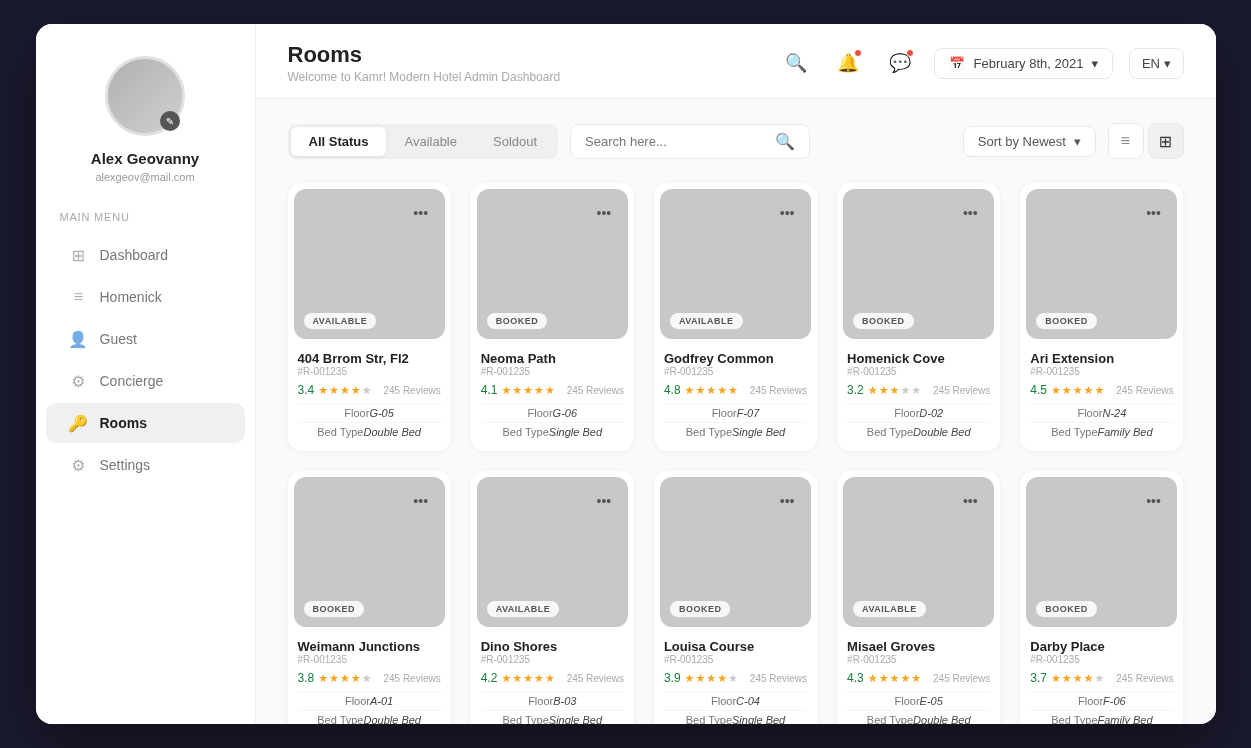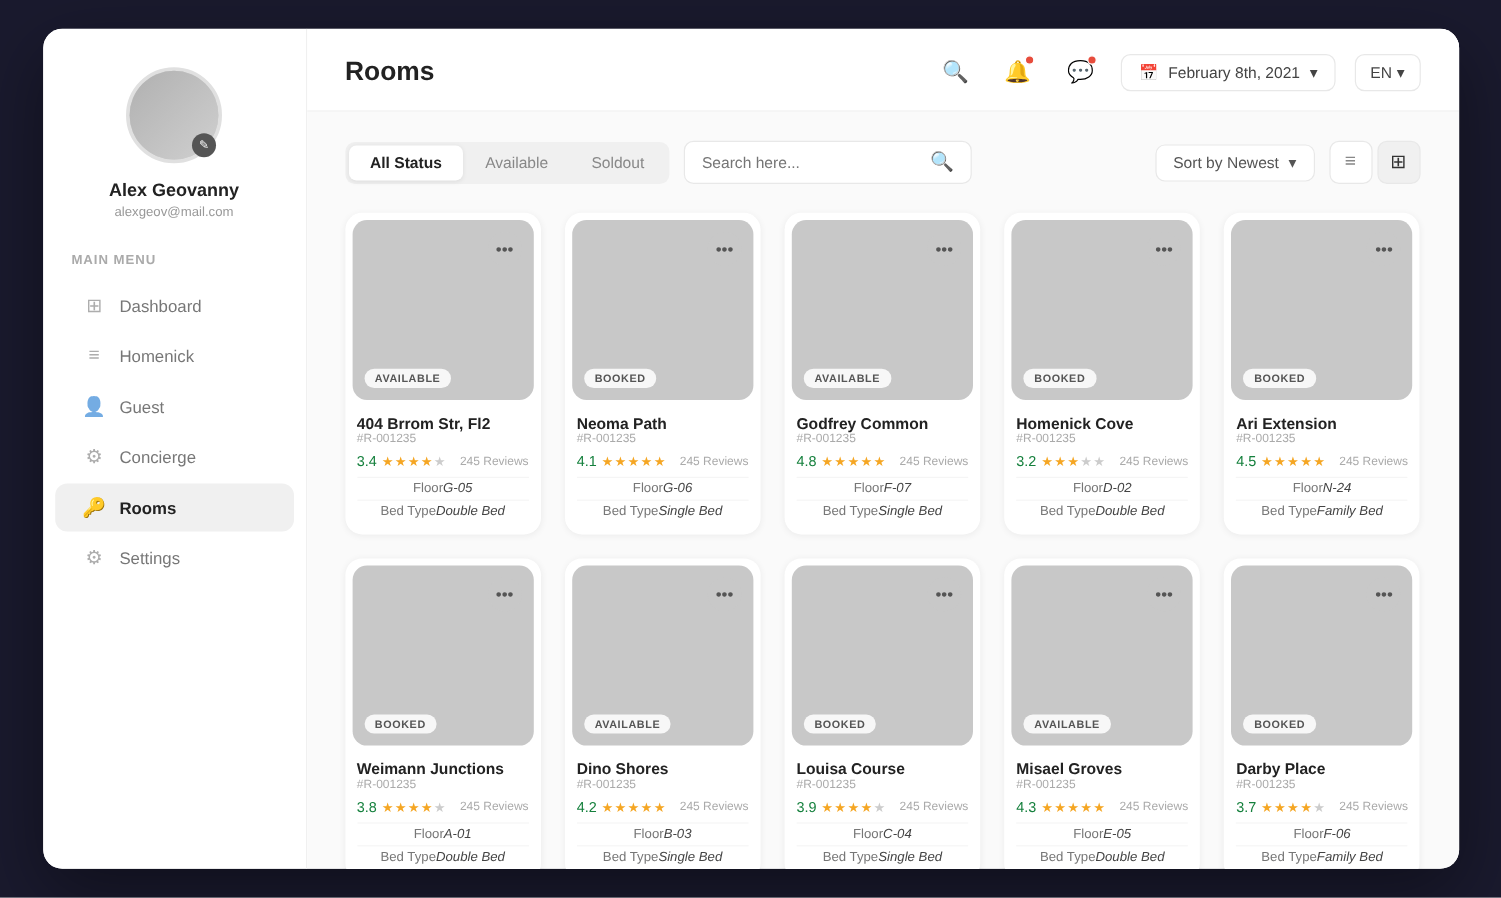--- a/index.html
+++ b/index.html
@@ -68,21 +68,21 @@
       margin-bottom: 4px;
     }
     .user-email {
       font-size: 11px;
       color: #999;
       margin-bottom: 28px;
     }
     .menu-label {
       font-size: 11px;
       color: #aaa;
-      font-weight: 700;
+      font-weight: 400;
       text-transform: uppercase;
       letter-spacing: 0.8px;
       align-self: flex-start;
       padding-left: 24px;
       margin-bottom: 10px;
     }
     .nav-list {
       width: 100%;
       list-style: none;
     }
@@ -451,20 +451,21 @@
           <span>Settings</span>
         </li>
       </ul>
   </aside>
 
   <main class="main">
 
     <div class="header">
       <div class="header-left">
         <div class="page-title">Rooms</div>
+        <div class="page-subtitle">Welcome to Kamr! Modern Hotel Admin Dashboard</div>
       </div>
       <div class="header-right">
         <div class="header-icon-btn">
           <span>🔍</span>
         </div>
         <div class="header-icon-btn">
           <span>🔔</span>
           <div class="badge"></div>
         </div>
         <div class="header-icon-btn">

